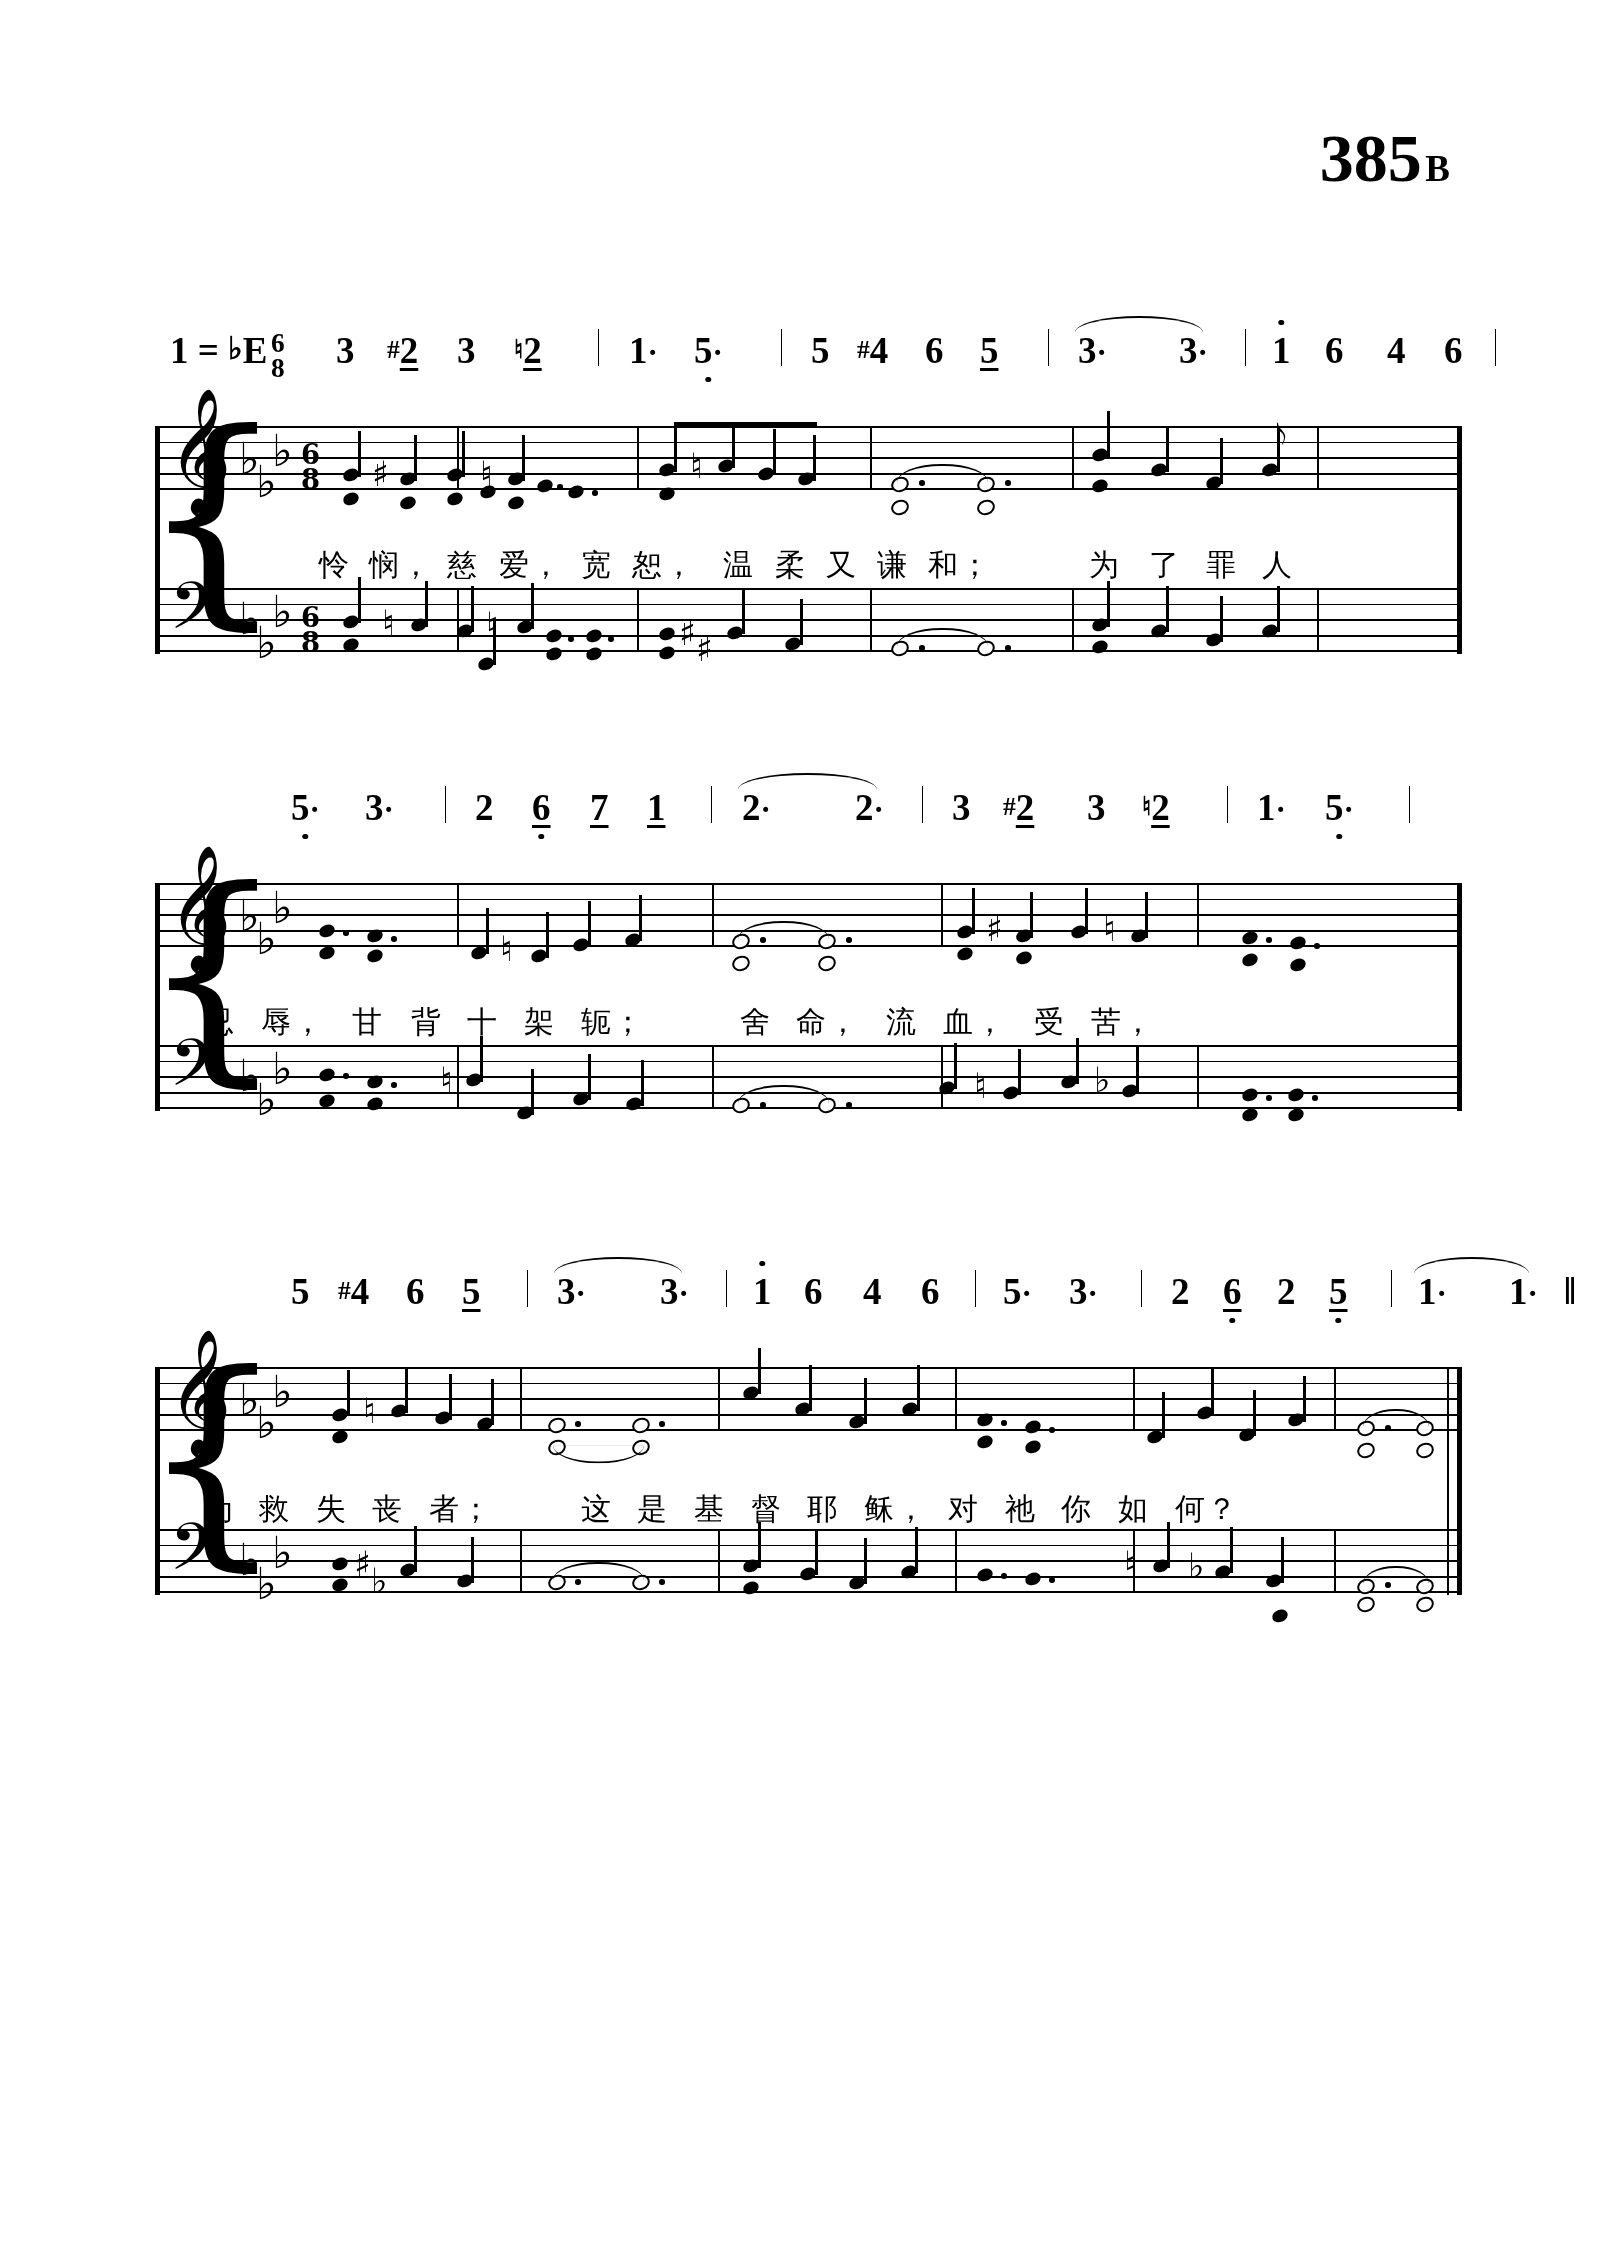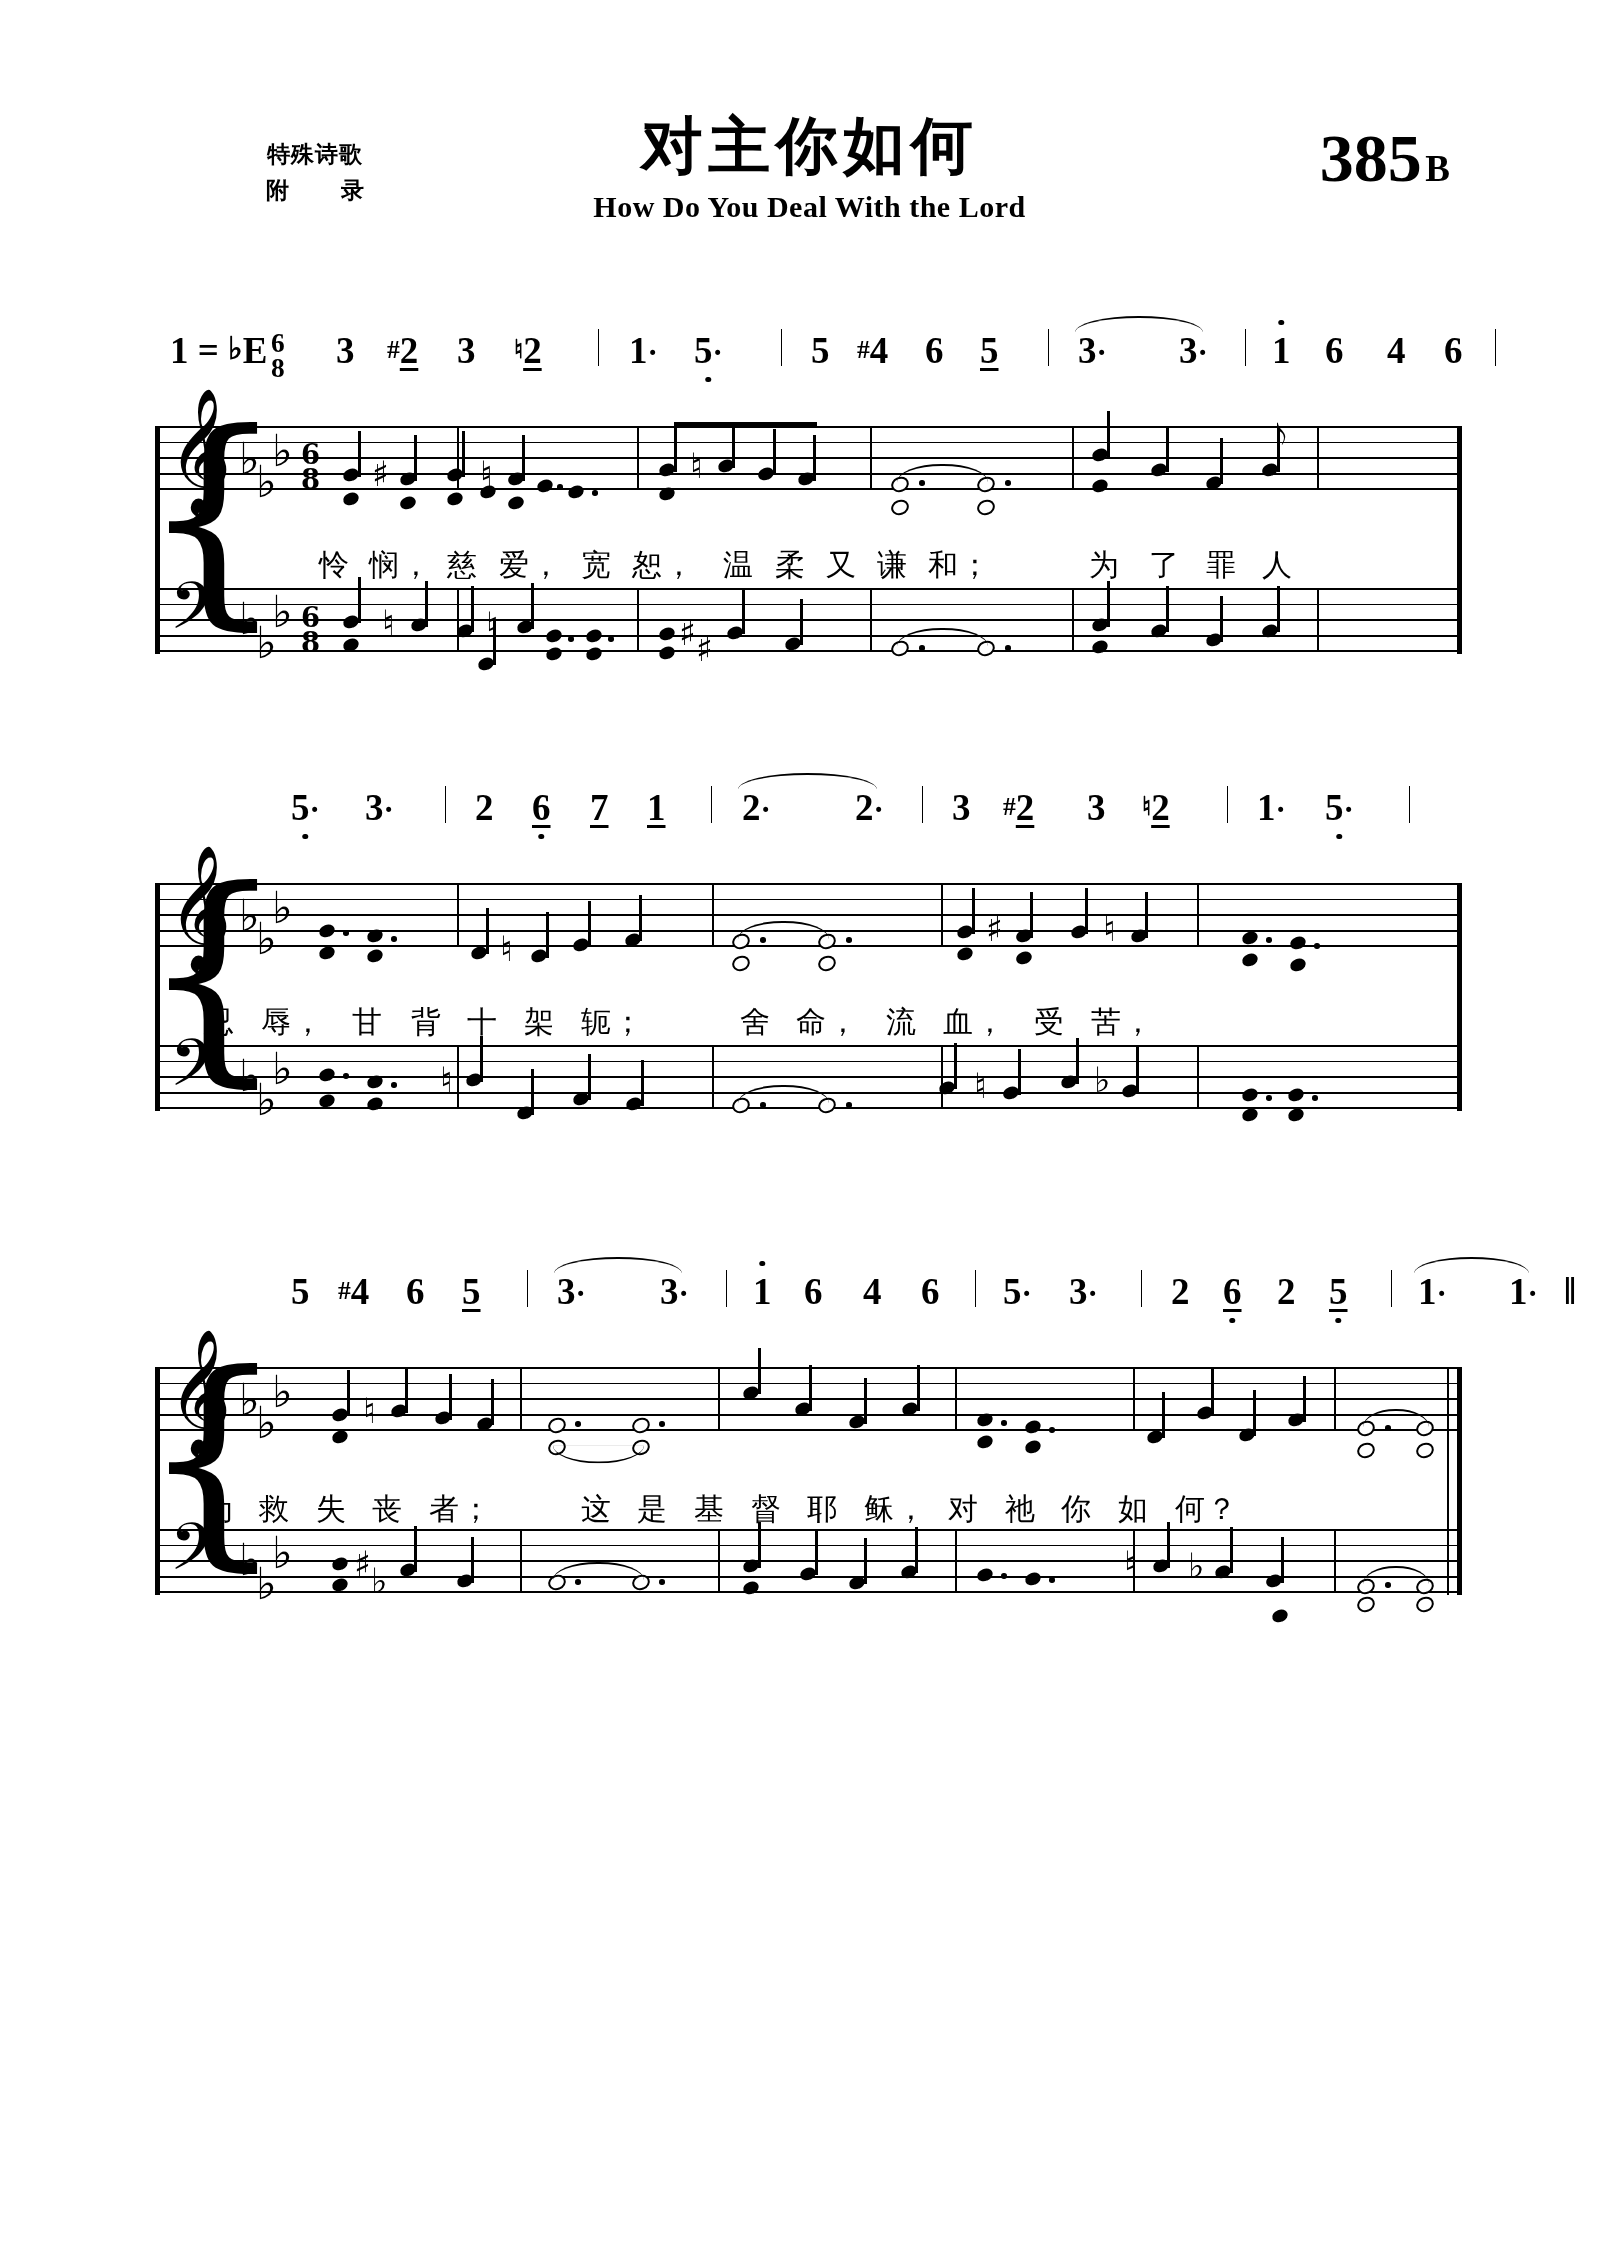--- a/index.html
+++ b/index.html
@@ -323,29 +323,21 @@
     top: 0;
   }
 </style>
 </head>
 <body>
 
 <div class="page">
 
   <div class="header">
 
-    <div class="corner-label">
-      <div class="line1">特殊诗歌</div>
-      <div class="line2">附　录</div>
-    </div>
-
-    <div class="title-block">
-      <div class="title-cn">对主你如何</div>
-      <div class="title-en">How Do You Deal With the Lord</div>
-    </div>
+
 
     <div class="hymn-number">
       <span>385</span><span class="suffix">B</span>
     </div>
   </div>
 
   <div class="system" id="system-1">
 
     <div class="numrow">
       <span class="cell keysig" style="left:170px;">1&nbsp;=&nbsp;<span class="flat">♭</span>E<span class="timesig"><b>6</b><b>8</b></span></span>

